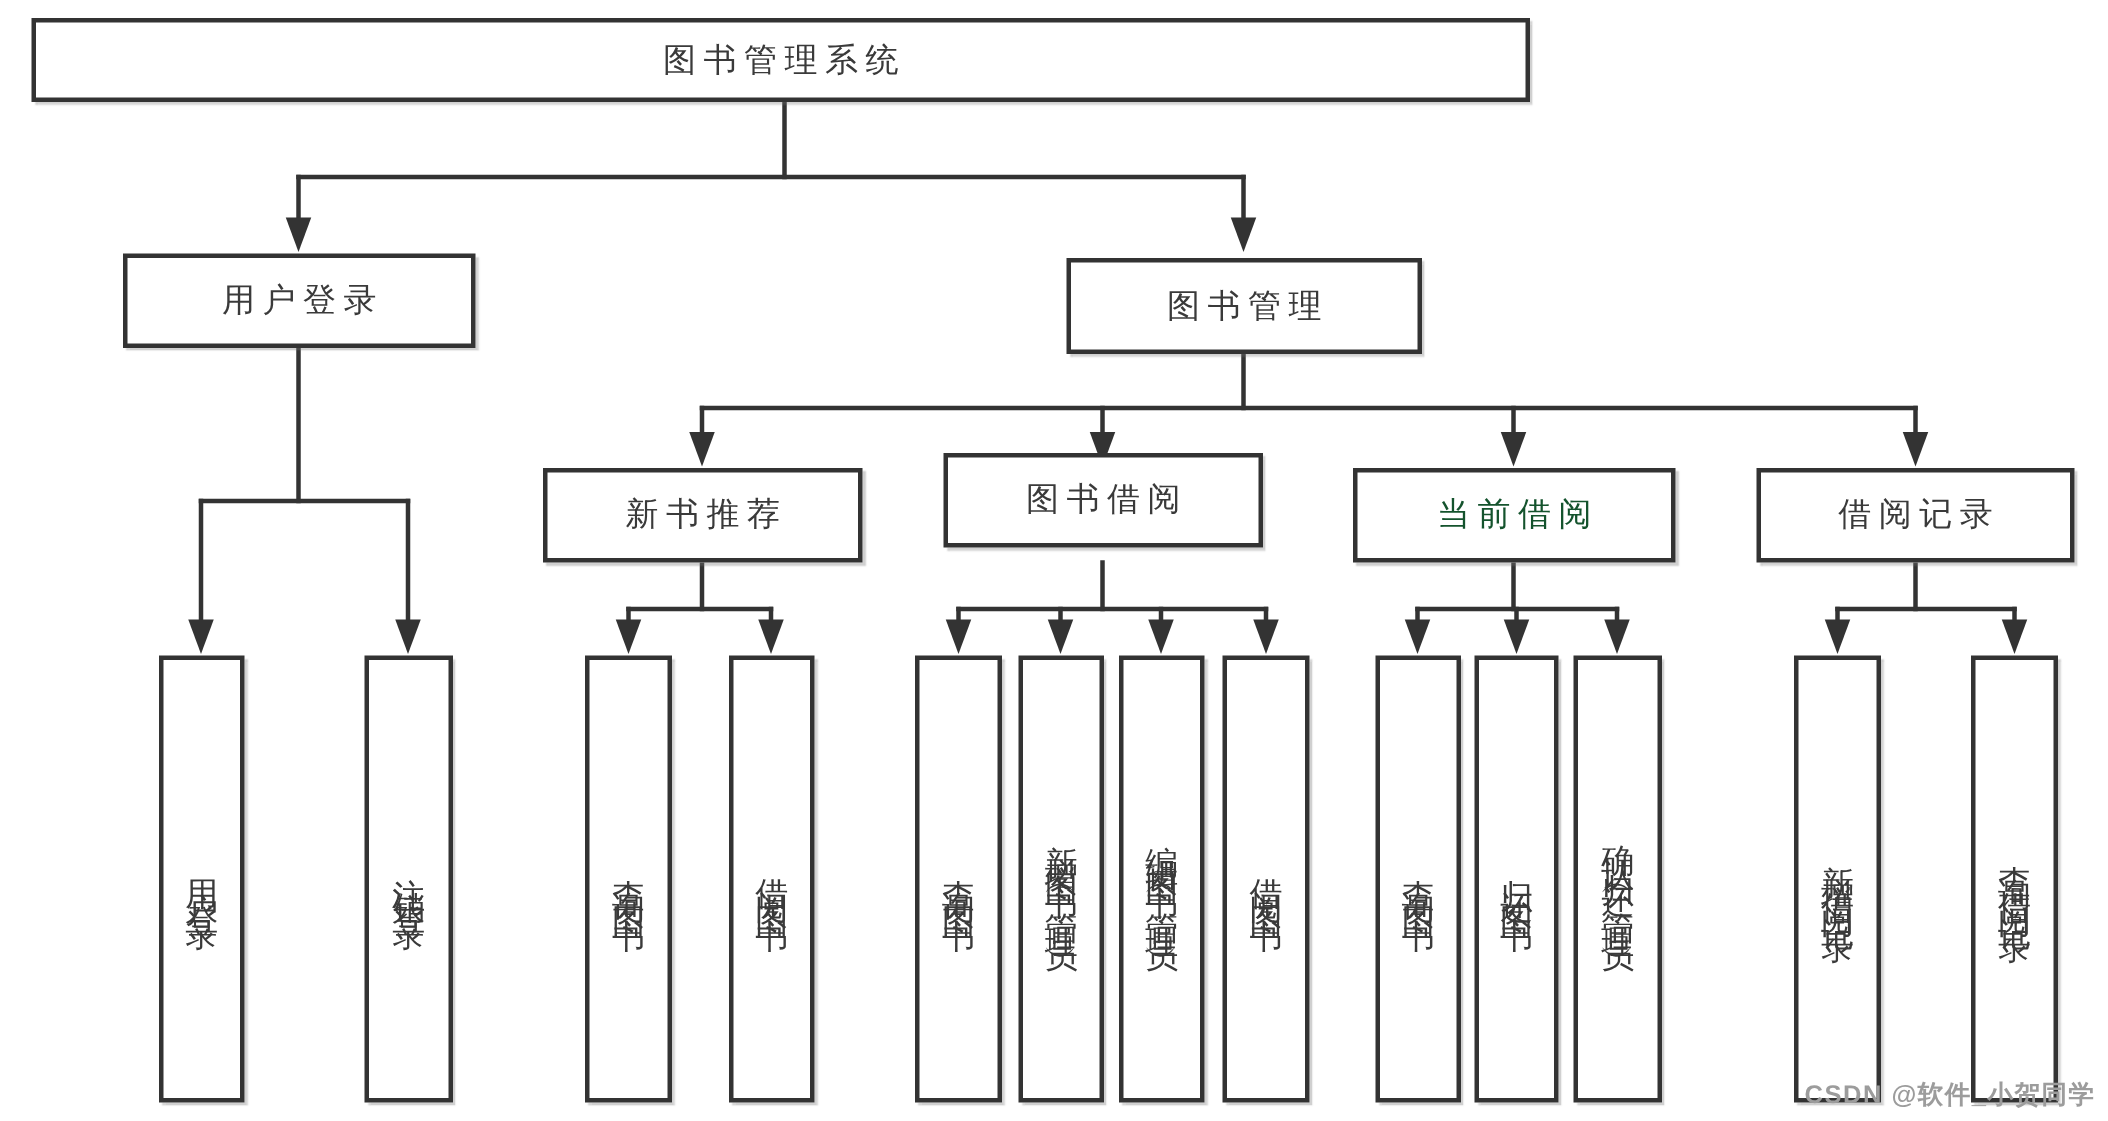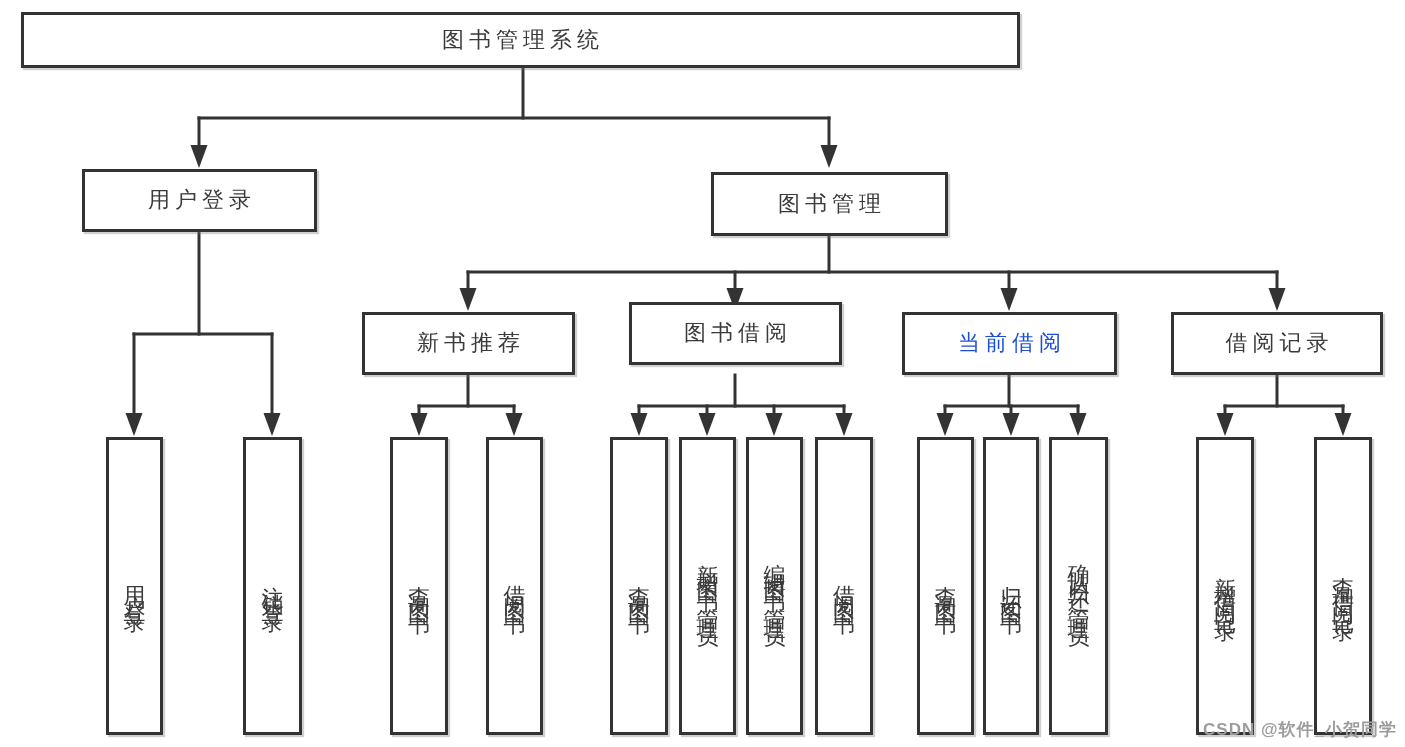--- a/index.html
+++ b/index.html
@@ -132,21 +132,21 @@
     </div>
     <div class="node horizontal" style="left: 711px; top: 172px; width: 237px; height: 64px; border-color: rgb(51, 51, 51); background: rgb(255, 255, 255); color: rgb(58, 58, 58);">
       <span class="label">图书管理</span>
     </div>
     <div class="node horizontal" style="left: 362px; top: 312px; width: 213px; height: 63px; border-color: rgb(51, 51, 51); background: rgb(255, 255, 255); color: rgb(58, 58, 58);">
       <span class="label">新书推荐</span>
     </div>
     <div class="node horizontal" style="left: 629px; top: 302px; width: 213px; height: 63px; border-color: rgb(51, 51, 51); background: rgb(255, 255, 255); color: rgb(58, 58, 58);">
       <span class="label">图书借阅</span>
     </div>
-    <div class="node horizontal" style="left: 902px; top: 312px; width: 215px; height: 63px; border-color: rgb(51, 51, 51); background: rgb(255, 255, 255); color: #1d4ed8; text-align: center;">
+    <div class="node horizontal" style="left: 902px; top: 312px; width: 215px; height: 63px; border-color: rgb(51, 51, 51); background: rgb(255, 255, 255); color: #14532d; text-align: center;">
       <span class="label">当前借阅</span>
     </div>
     <div class="node horizontal" style="left: 1171px; top: 312px; width: 212px; height: 63px; border-color: rgb(51, 51, 51); background: rgb(255, 255, 255); color: rgb(58, 58, 58);">
       <span class="label">借阅记录</span>
     </div>
     <div class="node vertical" style="left: 106px; top: 437px; width: 57px; height: 298px; border-color: rgb(51, 51, 51); background: rgb(255, 255, 255); color: rgb(58, 58, 58);">
       <span class="label">用户登录</span>
     </div>
     <div class="node vertical" style="left: 243px; top: 437px; width: 59px; height: 298px; border-color: rgb(51, 51, 51); background: rgb(255, 255, 255); color: rgb(58, 58, 58);">
       <span class="label">注销登录</span>

